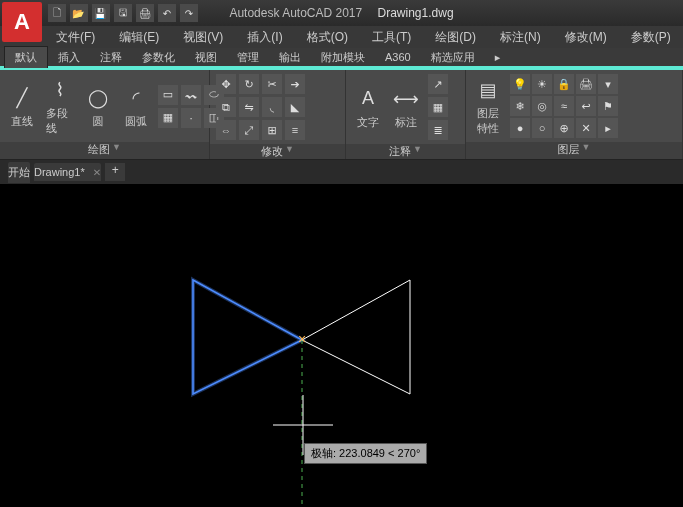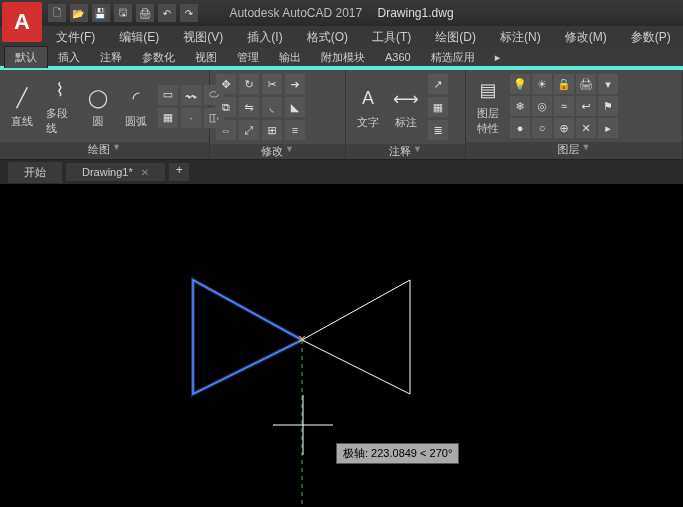--- a/index.html
+++ b/index.html
@@ -21,21 +21,21 @@
 .panel-title { height: 18px; background: #3f3f3f; text-align: center; font-size: 11px; color: #ccc; display: flex; justify-content: center; gap: 0; }
 .big-btn { display: flex; flex-direction: column; align-items: center; gap: 2px; cursor: pointer; padding: 2px; }
 .big-btn .icon { width: 28px; height: 28px; display: flex; align-items: center; justify-content: center; font-size: 18px; color: #ddd; }
 .big-btn .lbl { font-size: 11px; }
 .small-grid { display: grid; grid-template-columns: repeat(3, 20px); gap: 3px; }
 .small-grid.g4 { grid-template-columns: repeat(4, 20px); }
 .sm { width: 20px; height: 20px; background: #555; display: flex; align-items: center; justify-content: center; font-size: 11px; cursor: pointer; color: #ddd; }
 .layer-rows { display: flex; flex-direction: column; gap: 2px; }
 .layer-row { display: flex; gap: 2px; }
 .tabs-bar { height: 24px; background: #2a2a2a; display: flex; align-items: center; padding-left: 8px; gap: 4px; }
-.doc-tab { padding: 3px 16px; background: #3a3a3a; font-size: 11px; cursor: pointer; border-radius: 2px 2px 0 0; display: flex; align-items: center; gap: 8px; }
+.doc-tab { padding: 3px 0; background: #3a3a3a; font-size: 11px; cursor: pointer; border-radius: 2px 2px 0 0; display: flex; align-items: center; gap: 8px; }
 .doc-tab .x { font-size: 10px; color: #888; }
 .add-tab { width: 20px; height: 18px; background: #3a3a3a; text-align: center; cursor: pointer; }
 .canvas { position: relative; width: 683px; height: 323px; background: #000; overflow: hidden; }
 .canvas svg { position: absolute; top: 0; left: 0; }
 .tooltip { position: absolute; background: #aaa; color: #000; font-size: 11px; padding: 2px 6px; border: 1px solid #555; }
 .dd { font-size: 9px; color: #888; margin-left: 2px; }
 </style>
 </head>
 <body>
 
@@ -214,14 +214,14 @@
 <div class="canvas">
   <svg id="canvas-svg" width="683" height="323">
       <polygon points="193,96 302,156 193,210" fill="none" stroke="#4d8cff" stroke-width="4" opacity="0.35"></polygon>
       <polygon points="193,96 302,156 193,210" fill="none" stroke="#4d8cff" stroke-width="1.6"></polygon>
       <polygon points="302,156 410,96 410,210" fill="none" stroke="#ffffff" stroke-width="1"></polygon>
       <line x1="302" y1="156" x2="302" y2="323" stroke="#4caf50" stroke-width="1" stroke-dasharray="4 4"></line>
       <line x1="273" x2="333" y1="241" y2="241" stroke="#fff" stroke-width="1"></line>
       <line y1="211" y2="271" x1="303" x2="303" stroke="#fff" stroke-width="1"></line>
       <text x="302" y="160" fill="#ffb74d" font-size="14" text-anchor="middle">×</text>
     </svg>
-  <div class="tooltip" id="tooltip" style="left: 336px; top: 259px;"><span>极轴: 223.0849 &lt; 270°</span></div>
+  <div class="tooltip" id="tooltip" style="left: 304px; top: 259px;"><span>极轴: 223.0849 &lt; 270°</span></div>
 </div>
 
 </body></html>

